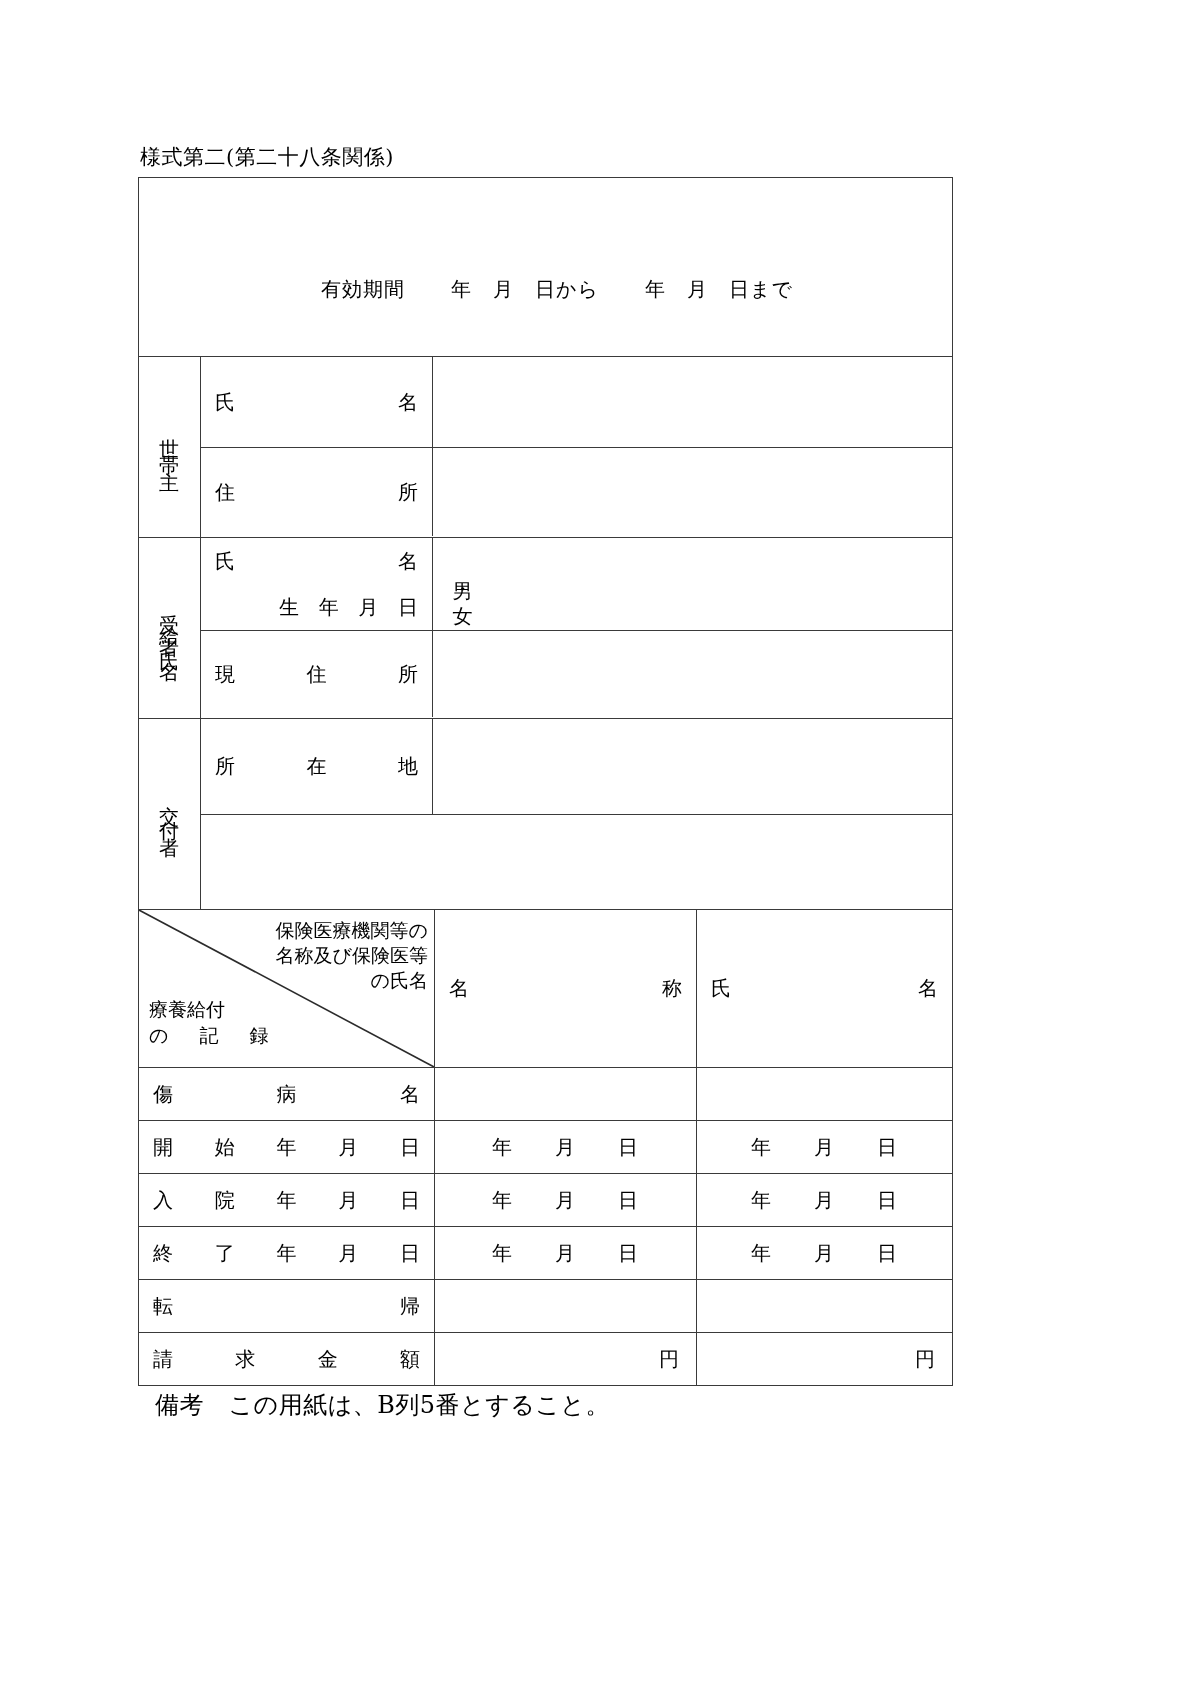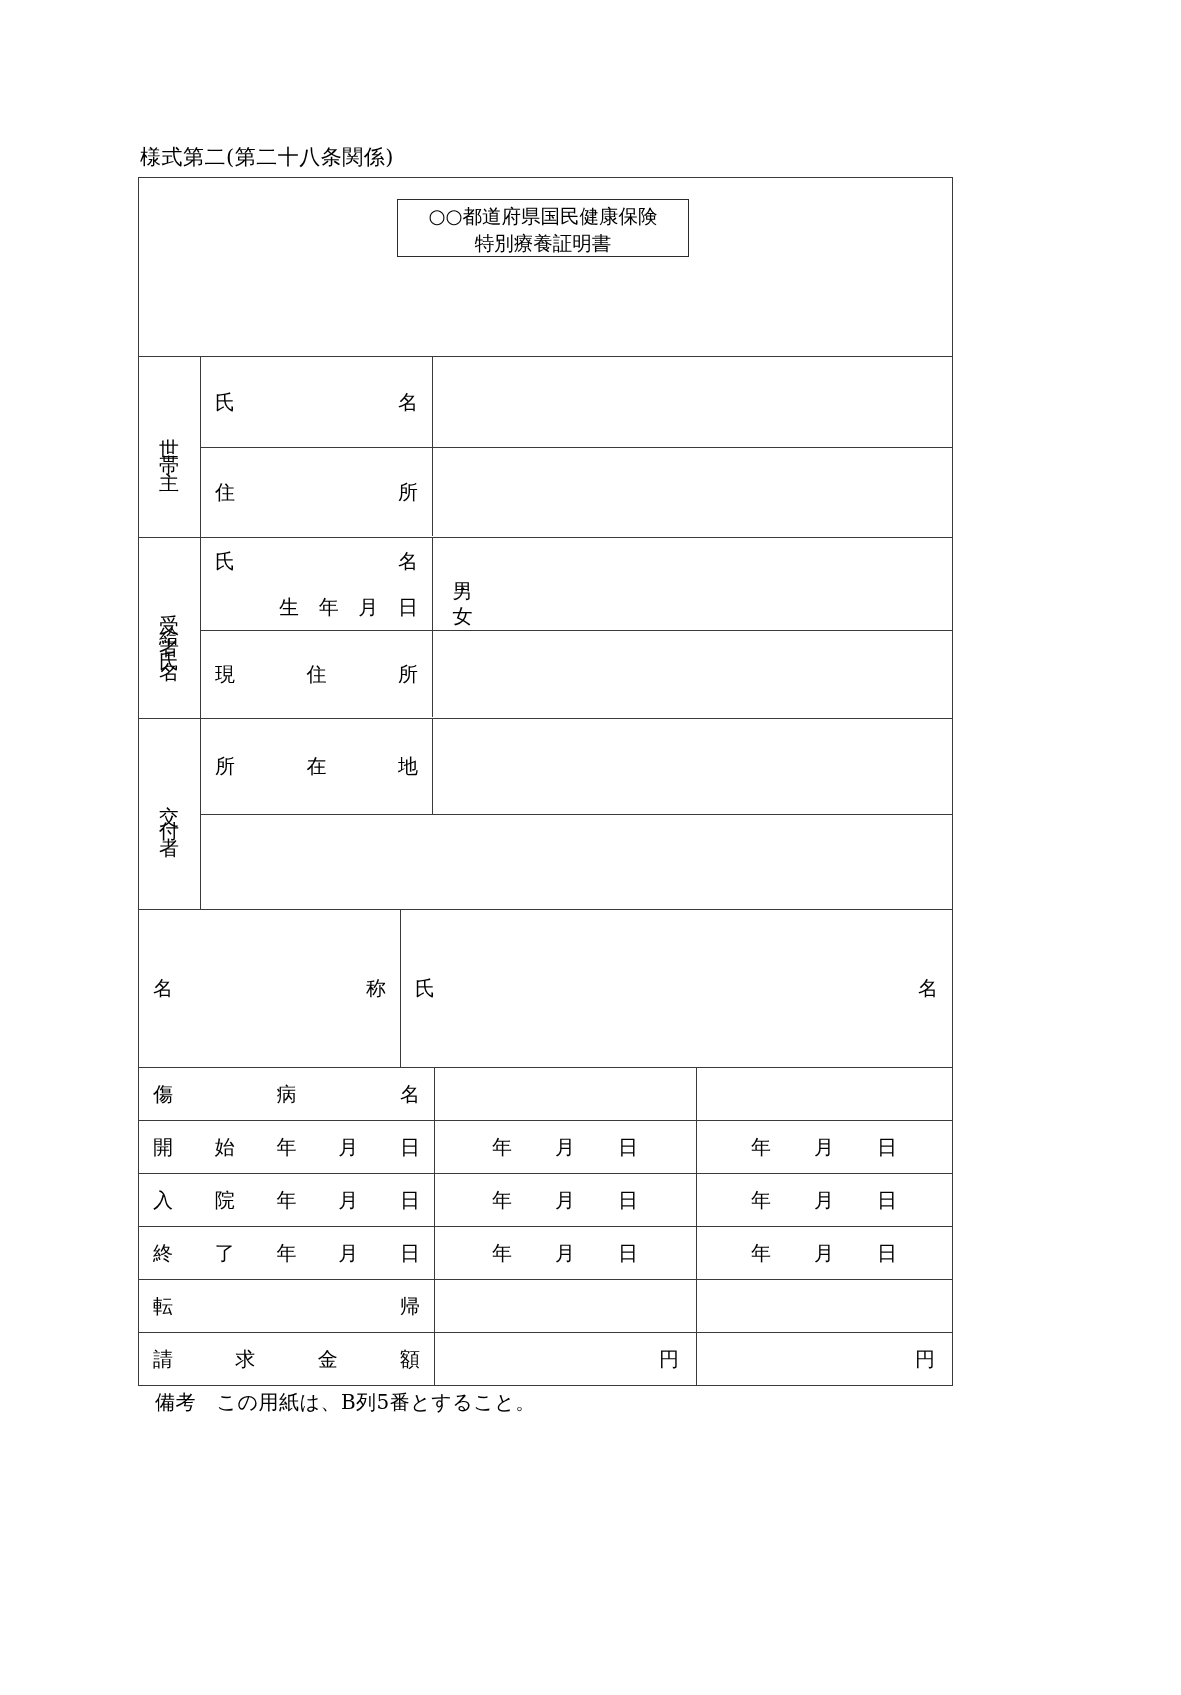--- a/index.html
+++ b/index.html
@@ -192,38 +192,37 @@
     font-size: 20px;
     padding: 0 14px;
     box-sizing: border-box;
   }
 
   
   .note {
     position: absolute;
     left: 155px;
     top: 1389px;
-    font-size: 20px;
+    font-size: 24px;
     white-space: nowrap;
     letter-spacing: 0.5px;
   }
 </style>
 </head>
 <body>
 
 <div class="page">
 
   <div class="form-no">様式第二(第二十八条関係)</div>
 
   <div class="frame">
 
     <div class="header-block bb">
-      <div class="title-box">
-        <span class="title-line">○○都道府県国民健康保険</span>
-        <span class="title-line">特別療養証明書</span>
+      <div class="valid-line">
+        <span>有効期間</span><span class="sp4"></span><span>年　月　日から</span><span class="sp4"></span><span>年　月　日まで</span>
       </div>
     </div>
 
     <div class="row bb">
       <div class="cell vlabel br" style="height:180px;">
         <span class="vtext">世帯主</span>
       </div>
       <div class="cell" style="flex:1;">
         <div class="row bb" style="height:90px;">
           <div class="cell hlabel br" style="width:232px;">
@@ -299,20 +298,34 @@
               <span>在</span>
               <span>地</span>
             </span>
           </div>
           <div class="cell blank"></div>
         </div>
       </div>
     </div>
 
     <div class="row bb">
+      <div class="cell diag-cell br">
+        <svg viewBox="0 0 296 157" preserveAspectRatio="none">
+          <line x1="0" y1="0" x2="296" y2="157" stroke="#2b2b2b" stroke-width="1.6" vector-effect="non-scaling-stroke"></line>
+        </svg>
+        <div class="diag-top">
+          <div>保険医療機関等の</div>
+          <div>名称及び保険医等</div>
+          <div>の氏名</div>
+        </div>
+        <div class="diag-bottom">
+          <div>療養給付</div>
+          <div class="l2">の　記　録</div>
+        </div>
+      </div>
       <div class="cell rec-head br" style="width:262px; height:157px;">
         <span class="spread">
           <span>名</span>
           <span>称</span>
         </span>
       </div>
       <div class="cell rec-head" style="flex:1; height:157px;">
         <span class="spread">
           <span>氏</span>
           <span>名</span>

